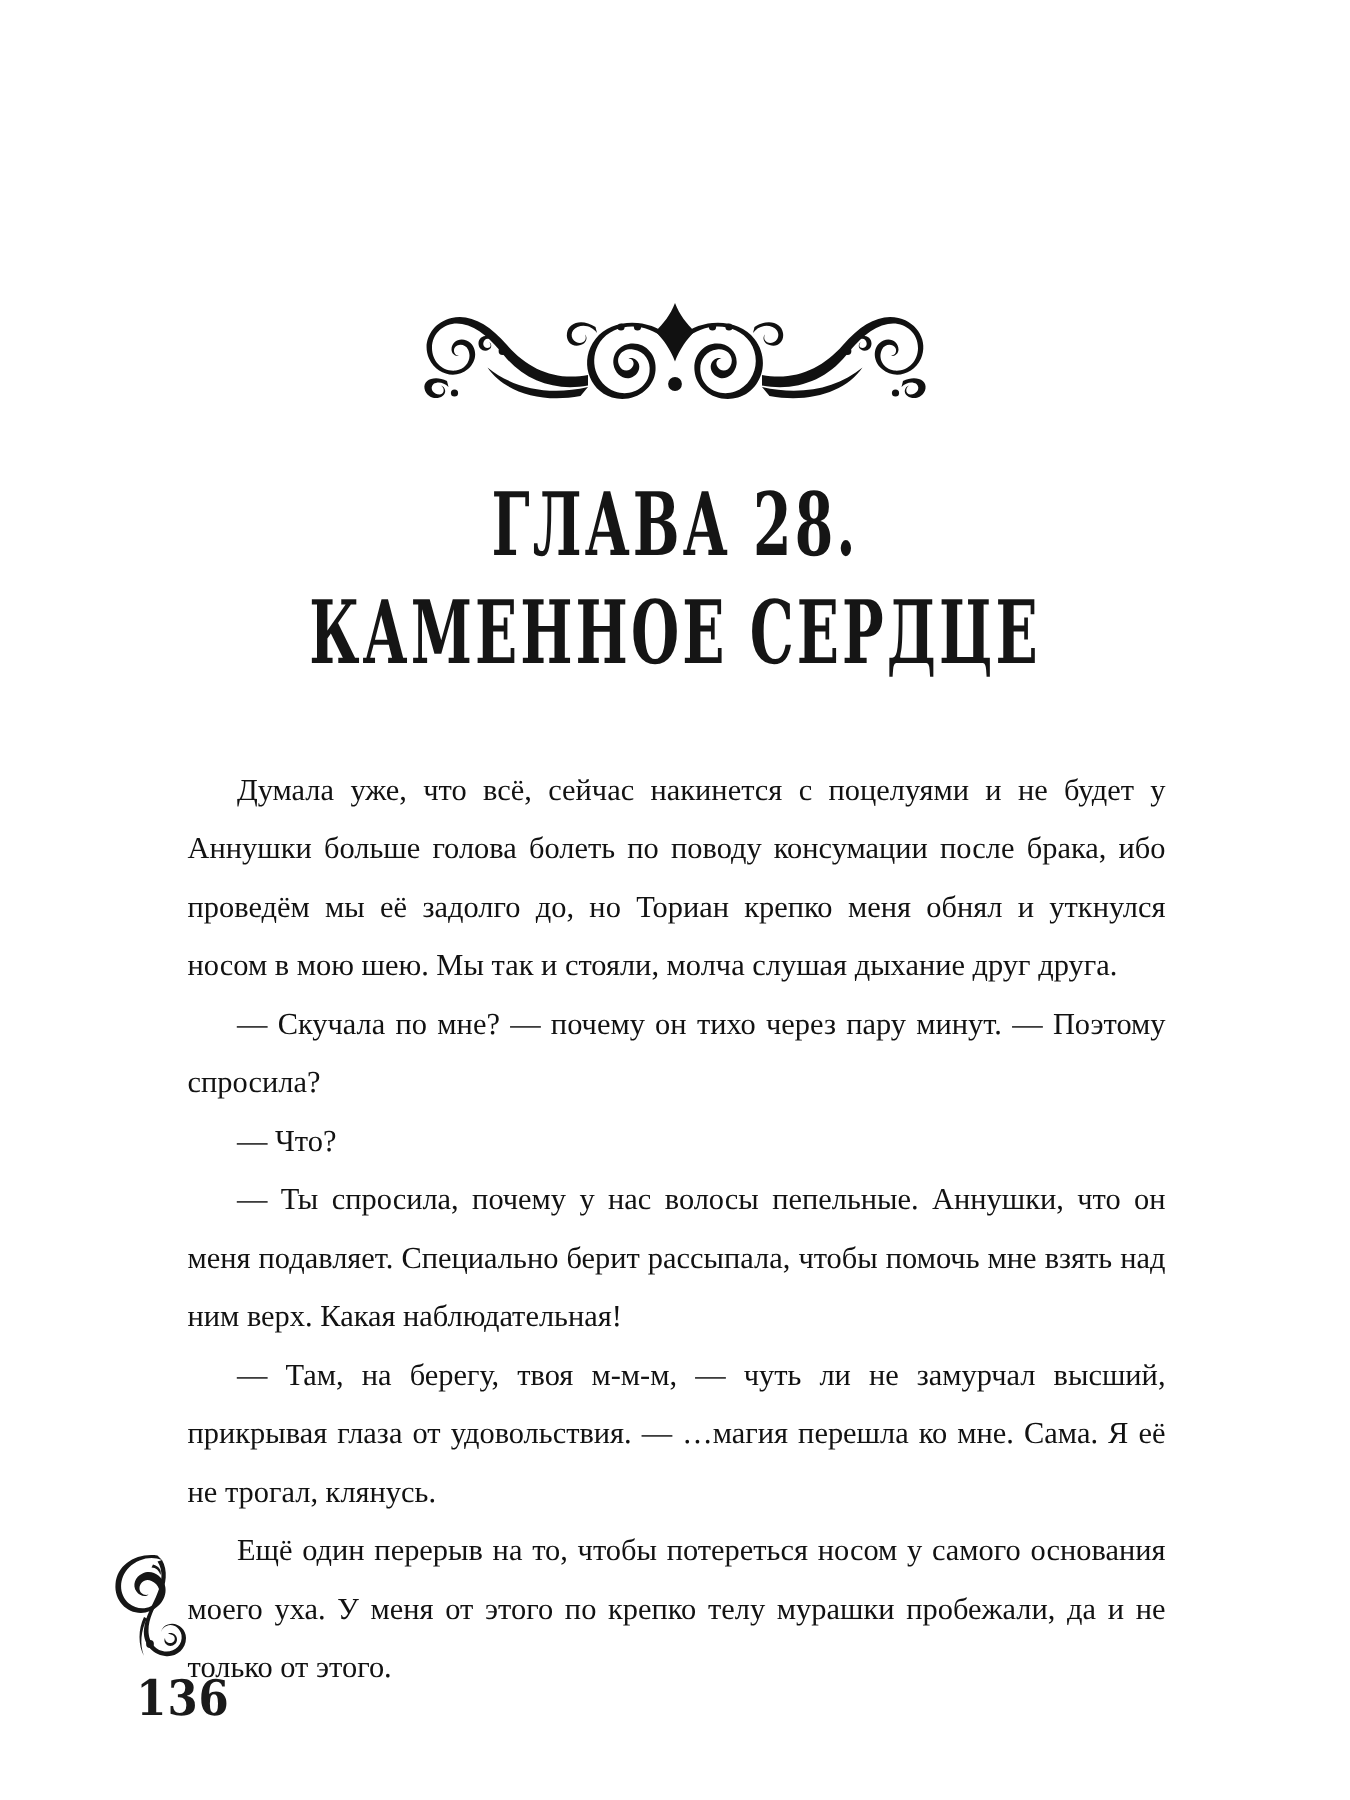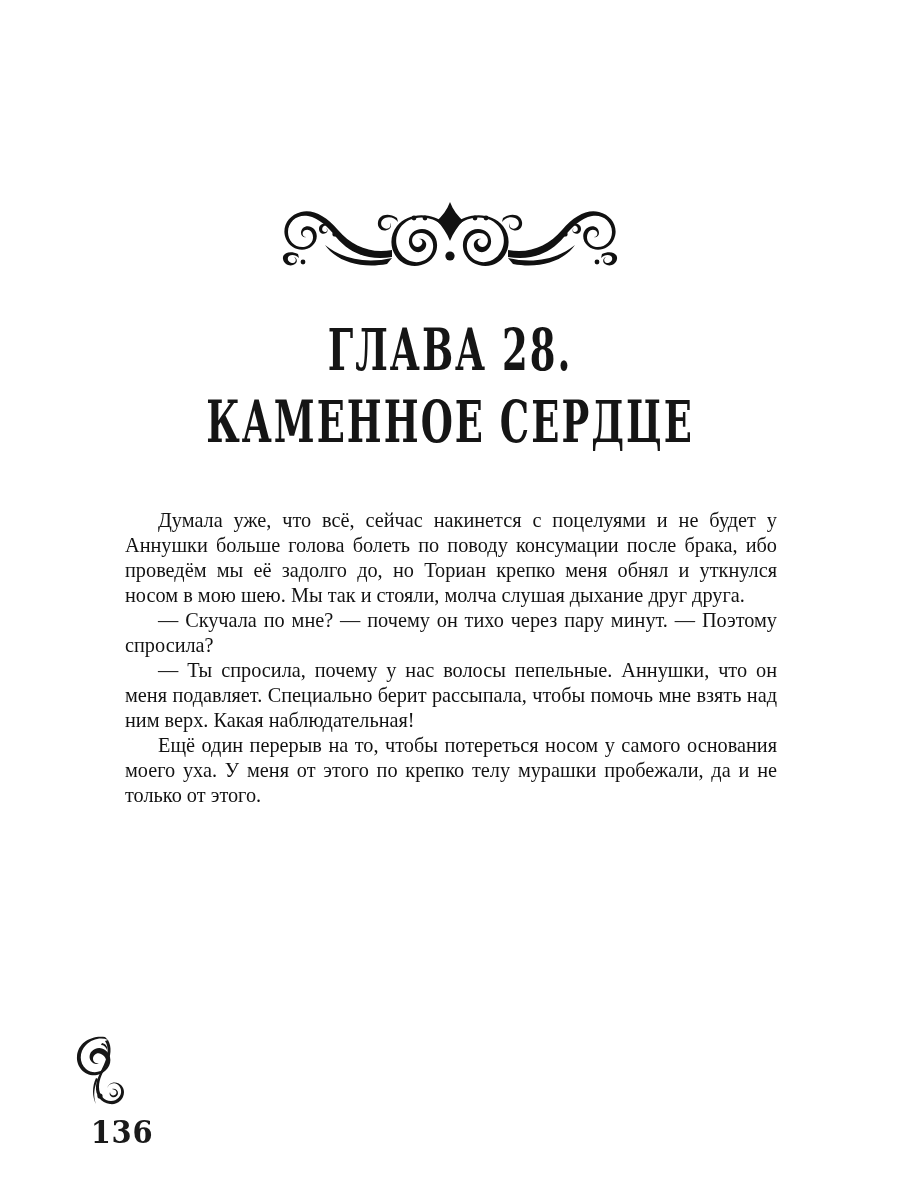--- a/index.html
+++ b/index.html
@@ -74,21 +74,21 @@
   }
 
   
   .body-text {
     position: absolute;
     top: 508px;
     left: 125px;
     width: 652px;
     font-family: "Liberation Serif", "DejaVu Serif", serif;
     font-size: 20.3px;
-    line-height: 25px;
+    line-height: 39px;
     text-align: justify;
     color: #121212;
     hyphens: manual;
   }
 
   .body-text p {
     margin: 0;
     text-indent: 33px;
   }
 
@@ -223,21 +223,23 @@
   </div>
 
   <div class="chapter-heading">
     <div class="chapter-number-line">ГЛАВА 28.</div>
     <div class="chapter-title-line">КАМЕННОЕ СЕРДЦЕ</div>
   </div>
 
   <div class="body-text">
     <p>Думала уже, что всё, сейчас накинется с поцелуями и не будет у Аннушки больше голова болеть по поводу консумации после брака, ибо проведём мы её задолго до, но Ториан крепко меня обнял и уткнулся носом в мою шею. Мы так и стояли, молча слушая дыхание друг друга.</p>
     <p>— Скучала по мне? — почему он тихо через пару минут. — Поэтому спросила?</p>
+    <p>— Что?</p>
     <p>— Ты спросила, почему у нас волосы пепельные. Аннушки, что он меня подавляет. Специально берит рассыпала, чтобы помочь мне взять над ним верх. Какая наблюдательная!</p>
+    <p>— Там, на берегу, твоя м-м-м, — чуть ли не замурчал высший, прикрывая глаза от удовольствия. — …магия перешла ко мне. Сама. Я её не трогал, клянусь.</p>
     <p>Ещё один перерыв на то, чтобы потереться носом у самого основания моего уха. У меня от этого по крепко телу мурашки пробежали, да и не только от этого.</p>
   </div>
 
   <div class="folio-block">
     <svg class="folio-flourish" viewBox="0 0 60 78" xmlns="http://www.w3.org/2000/svg" aria-hidden="true">
       <g fill="#161616">
 
         <path d="M33 4
                  C19 2 6 10 5 23
                  C4 35 14 44 25 42

